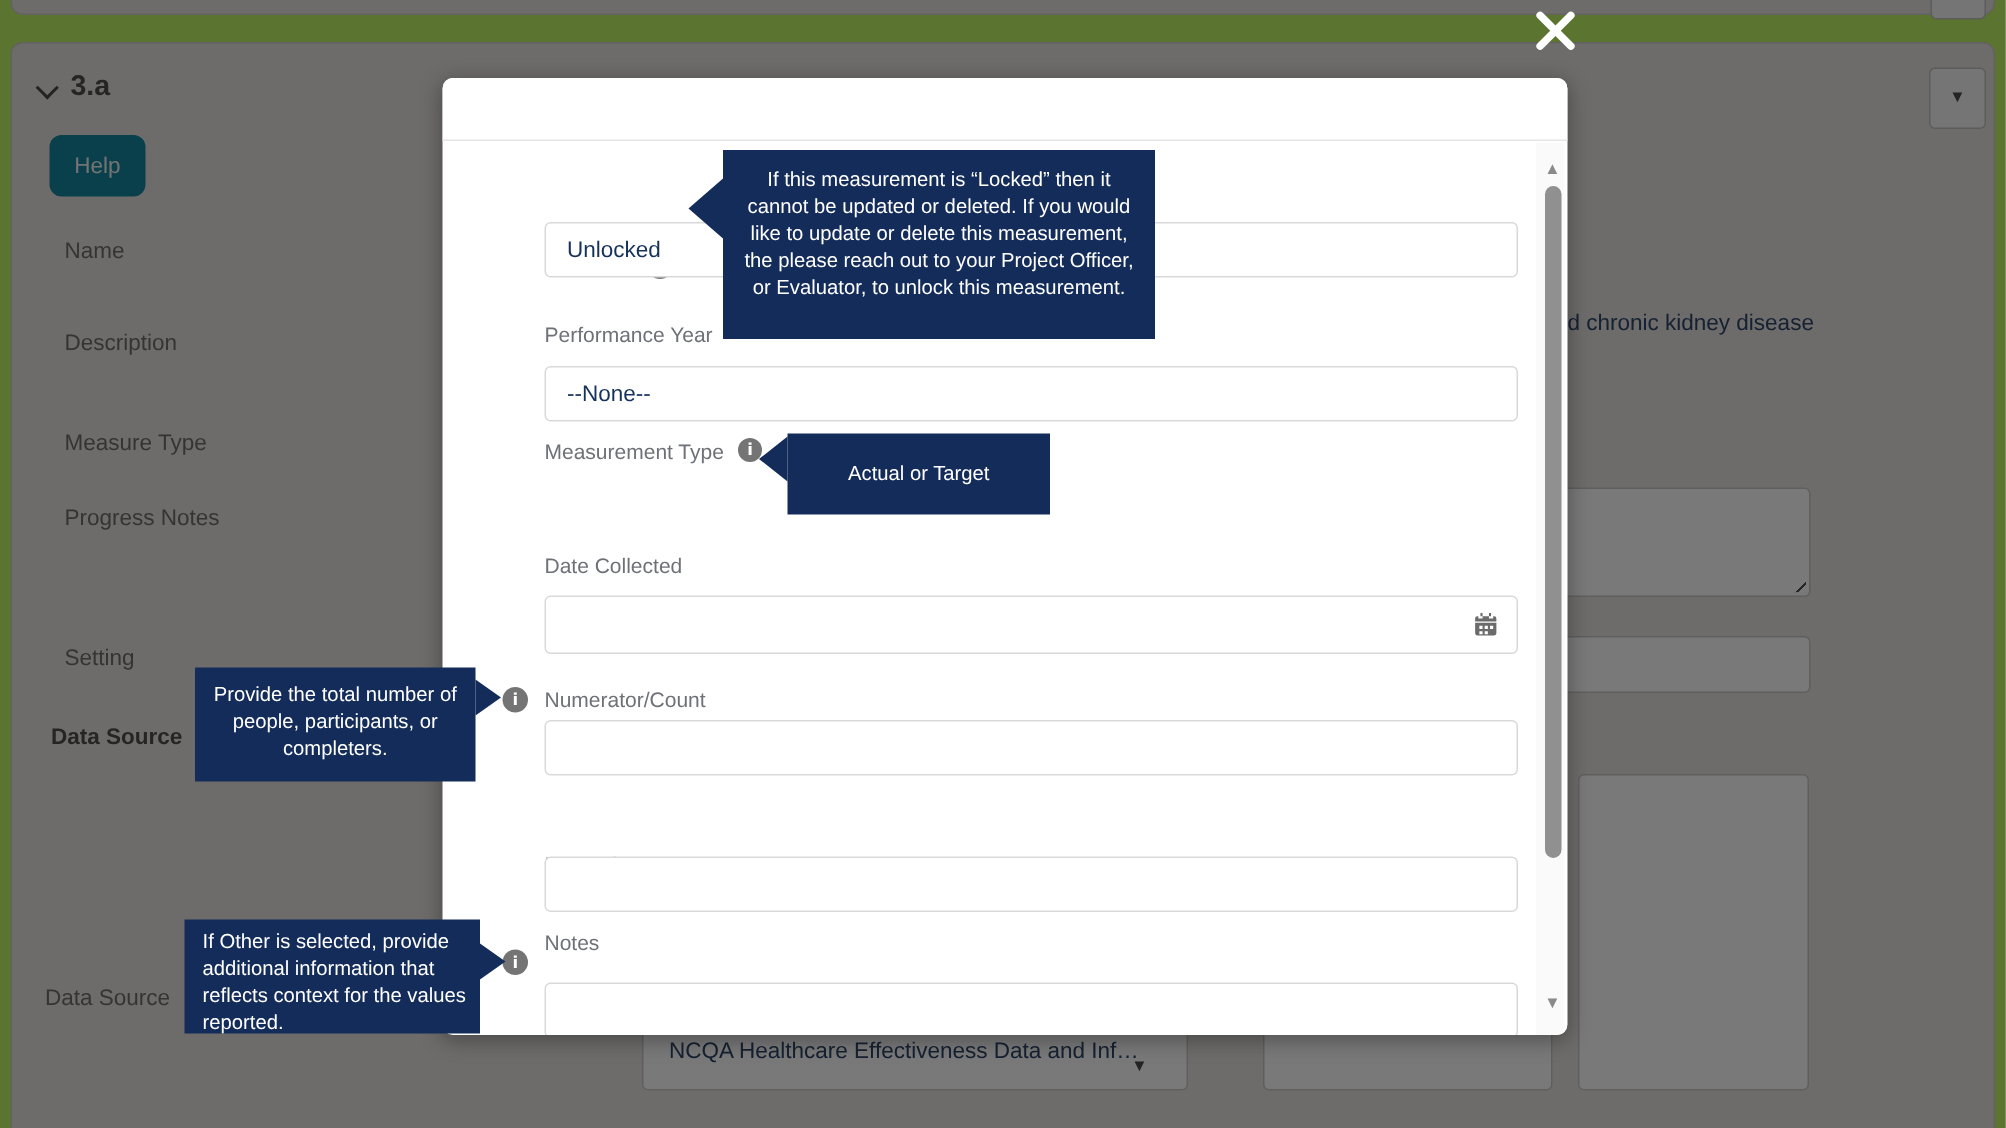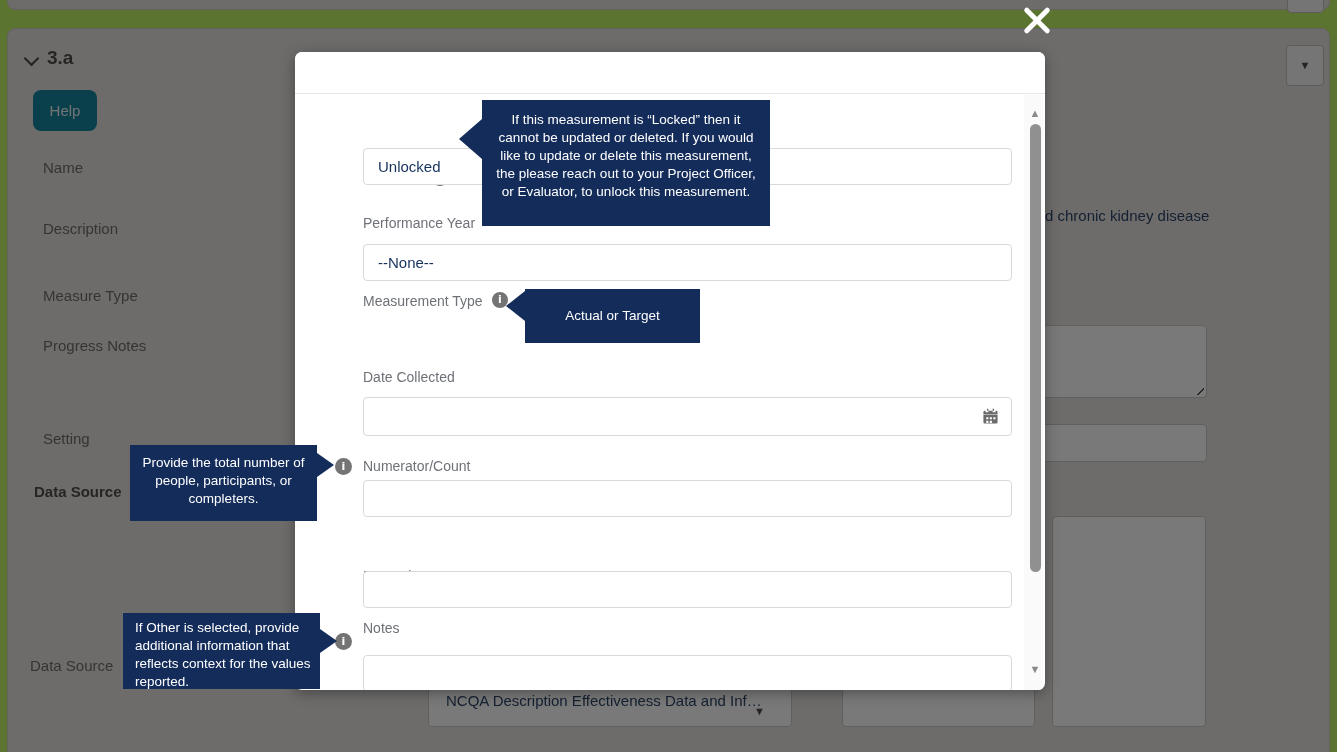--- a/index.html
+++ b/index.html
@@ -121,21 +121,21 @@
       <span class="resize-grip"></span>
     </div>
 
     <div class="bg-field" style="left:842px; top:424px; width:365px; height:38px;"></div>
 
     <div class="bg-field" style="left:1052px; top:516px; width:154px; height:211px;"></div>
 
     <div class="bg-field" style="left:842px; top:660px; width:193px; height:67px;"></div>
 
     <div class="bg-field" style="left:428px; top:648px; width:364px; height:79px;">
-      <span class="bg-text" style="left:17px; top:43px;">NCQA Description Effectiveness Data and Inf…</span>
+      <span class="bg-text" style="left:17px; top:43px;">NCQA Healthcare Effectiveness Data and Inf…</span>
       <span class="caret-down" style="position:absolute; right:26px; top:57px;">▼</span>
     </div>
   </div>
 
   <div class="overlay"></div>
 
   <div class="close-x">
       <i></i>
       <i></i>
     </div>

